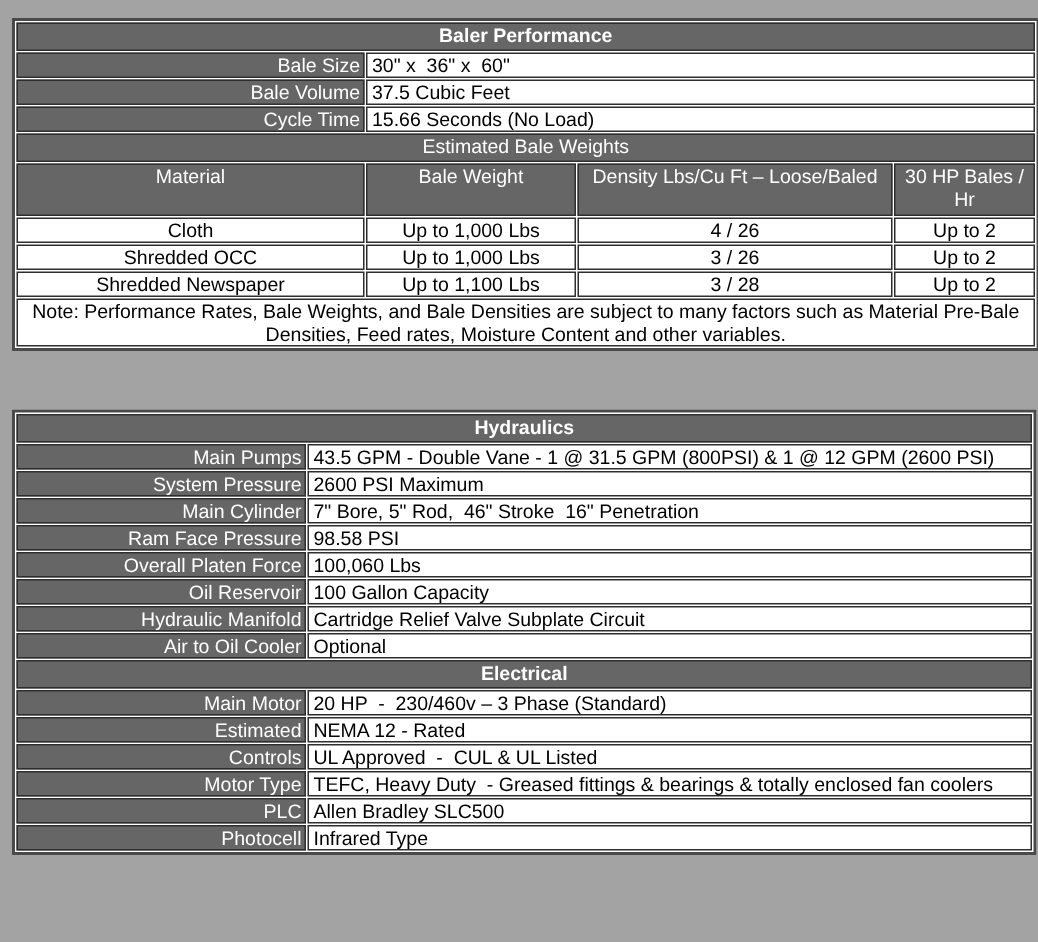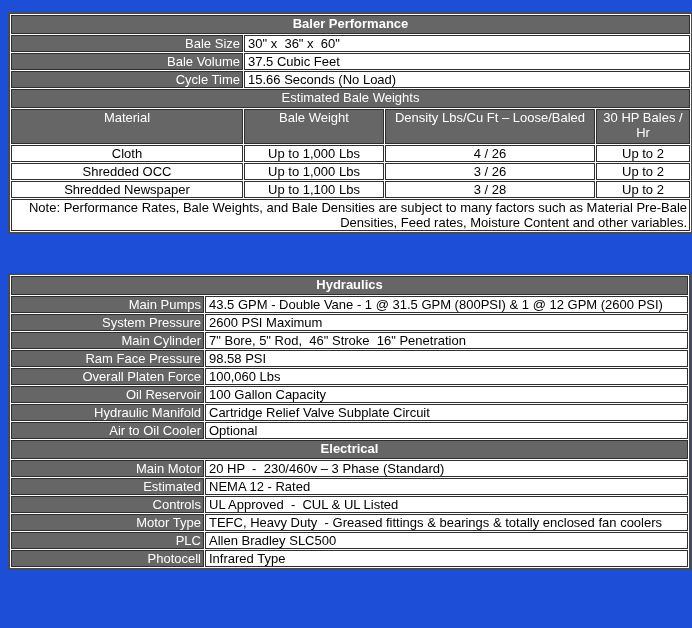--- a/index.html
+++ b/index.html
@@ -7,21 +7,21 @@
     padding: 0;
     background: #ffffff;
     font-family: "Liberation Sans", "DejaVu Sans", sans-serif;
     font-size: 13px;
     color: #000000;
   }
   .page {
     width: 692px;
     height: 628px;
     overflow: hidden;
-    background: #1d4ed8;
+    background: #a3a3a3;
   }
   table.spec {
     table-layout: fixed;
     border-collapse: separate;
     border-spacing: 1px;
     background: #ffffff;
     border: 2px solid #4a4a4a;
     margin-left: 8px;
     width: 676px;
     line-height: 15px;
@@ -52,21 +52,21 @@
   td.val {
     background: #ffffff;
     color: #000000;
     text-align: left;
     white-space: pre-wrap;
     padding: 0 3px;
   }
   td.ctr { text-align: center; }
   td.note {
     background: #ffffff;
-    text-align: right;
+    text-align: center;
     white-space: normal;
   }
 </style>
 </head>
 <body>
 
 <div class="page">
 
   <table class="spec" id="baler-table">
     <colgroup>

